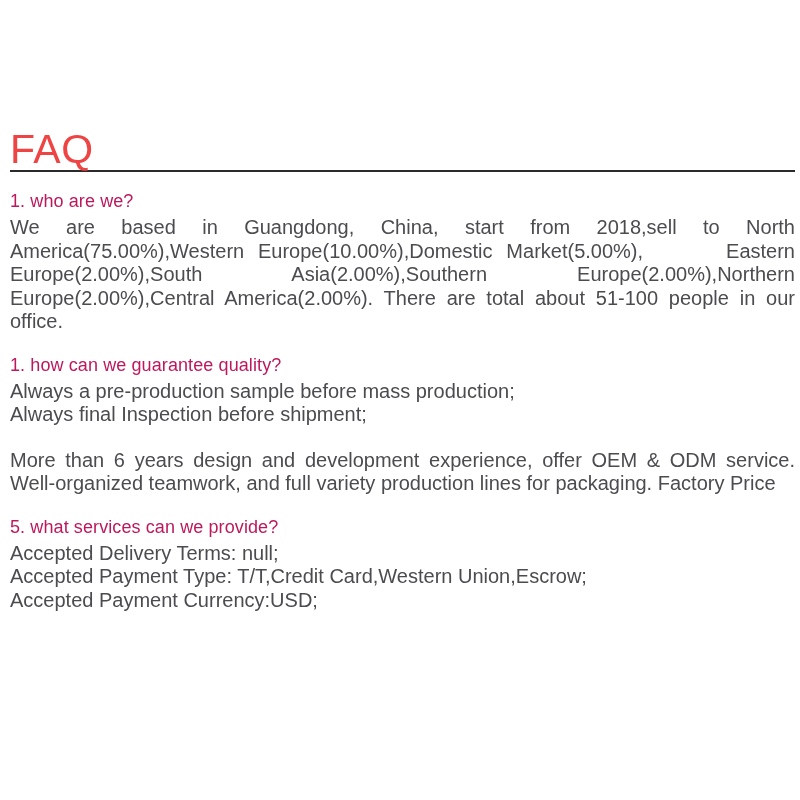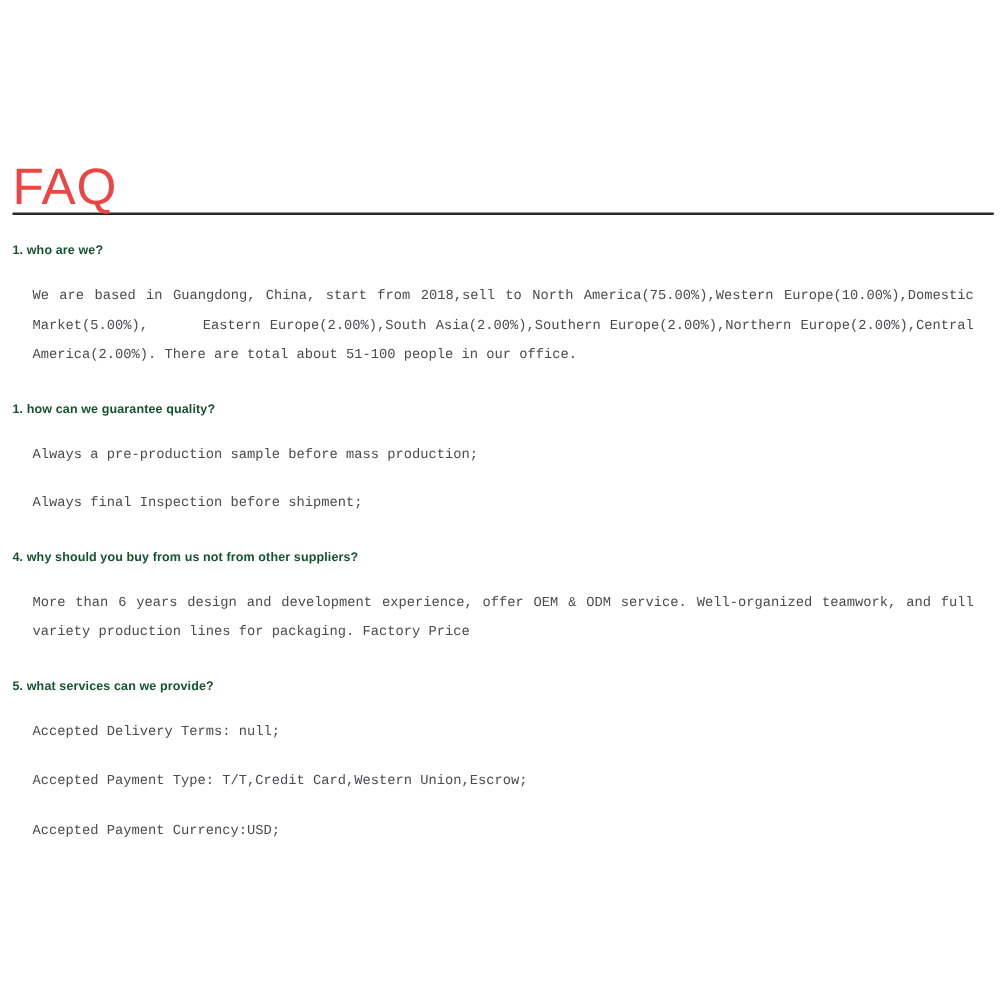--- a/index.html
+++ b/index.html
@@ -33,32 +33,31 @@
   .title-rule {
     height: 2px;
     background: #2a2a2a;
     margin: 0 0 20px 0;
   }
   .faq-section {
     margin: 0 0 22px 0;
   }
   .faq-question {
     margin: 0 0 6px 0;
-    font-size: 10px;
+    font-size: 18px;
     line-height: 18px;
-    font-weight: 700;
-    color: #14532d;
+    font-weight: 400;
+    color: #be185d;
     letter-spacing: 0.1px;
   }
   .faq-answer {
-    margin: 16px;
-    font-size: 11px;
+    margin: 0;
+    font-size: 20px;
     line-height: 23.5px;
     color: #4c4c50;
-    font-family: Liberation Mono, monospace;
   }
   .just {
     text-align: justify;
   }
 </style>
 </head>
 <body>
 
 <div class="page">
 
@@ -73,21 +72,20 @@
   <section class="faq-section">
     <h2 class="faq-question">1. how can we guarantee quality?</h2>
     <p class="faq-answer">Always a pre-production sample before mass production;</p>
     <p class="faq-answer">Always final Inspection before shipment;</p>
   </section>
 
   <section class="faq-section">
   </section>
 
   <section class="faq-section">
-    <h2 class="faq-question">4. why should you buy from us not from other suppliers?</h2>
     <p class="faq-answer just">More than 6 years design and development experience, offer OEM &amp; ODM service. Well-organized teamwork, and full variety production lines for packaging. Factory Price</p>
   </section>
 
   <section class="faq-section">
     <h2 class="faq-question">5. what services can we provide?</h2>
     <p class="faq-answer">Accepted Delivery Terms: null;</p>
     <p class="faq-answer">Accepted Payment Type: T/T,Credit Card,Western Union,Escrow;</p>
     <p class="faq-answer">Accepted Payment Currency:USD;</p>
   </section>
 

